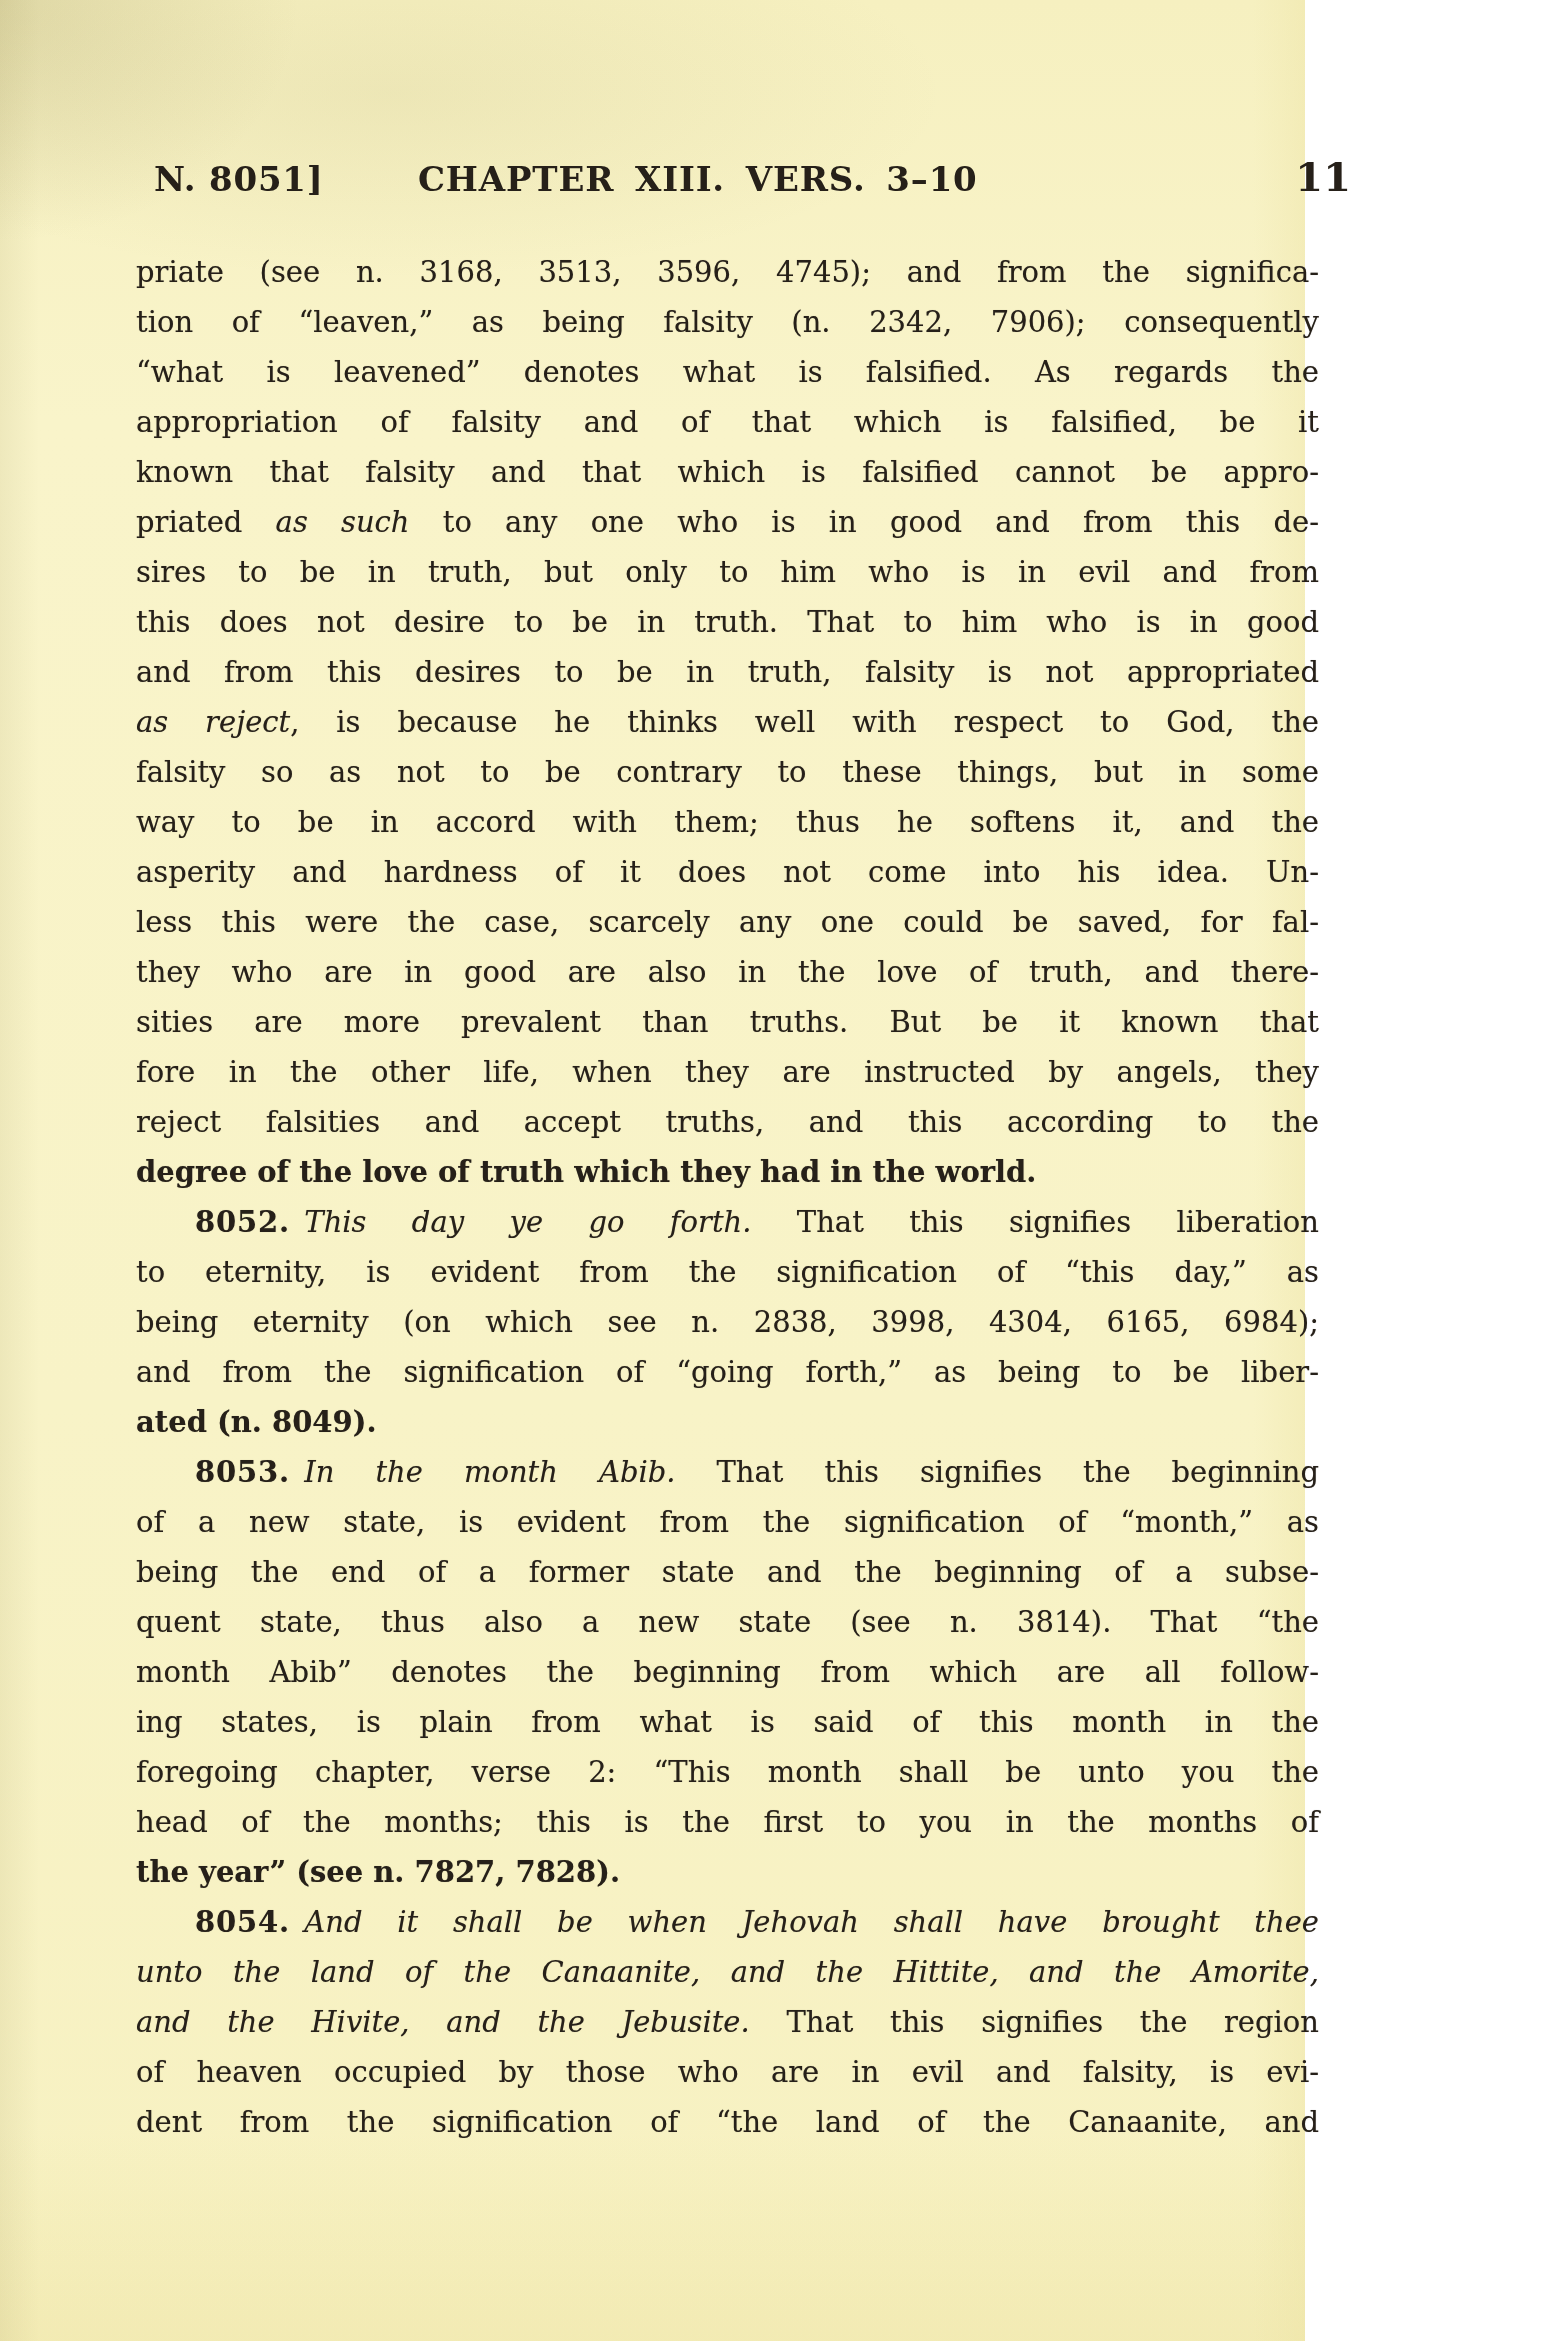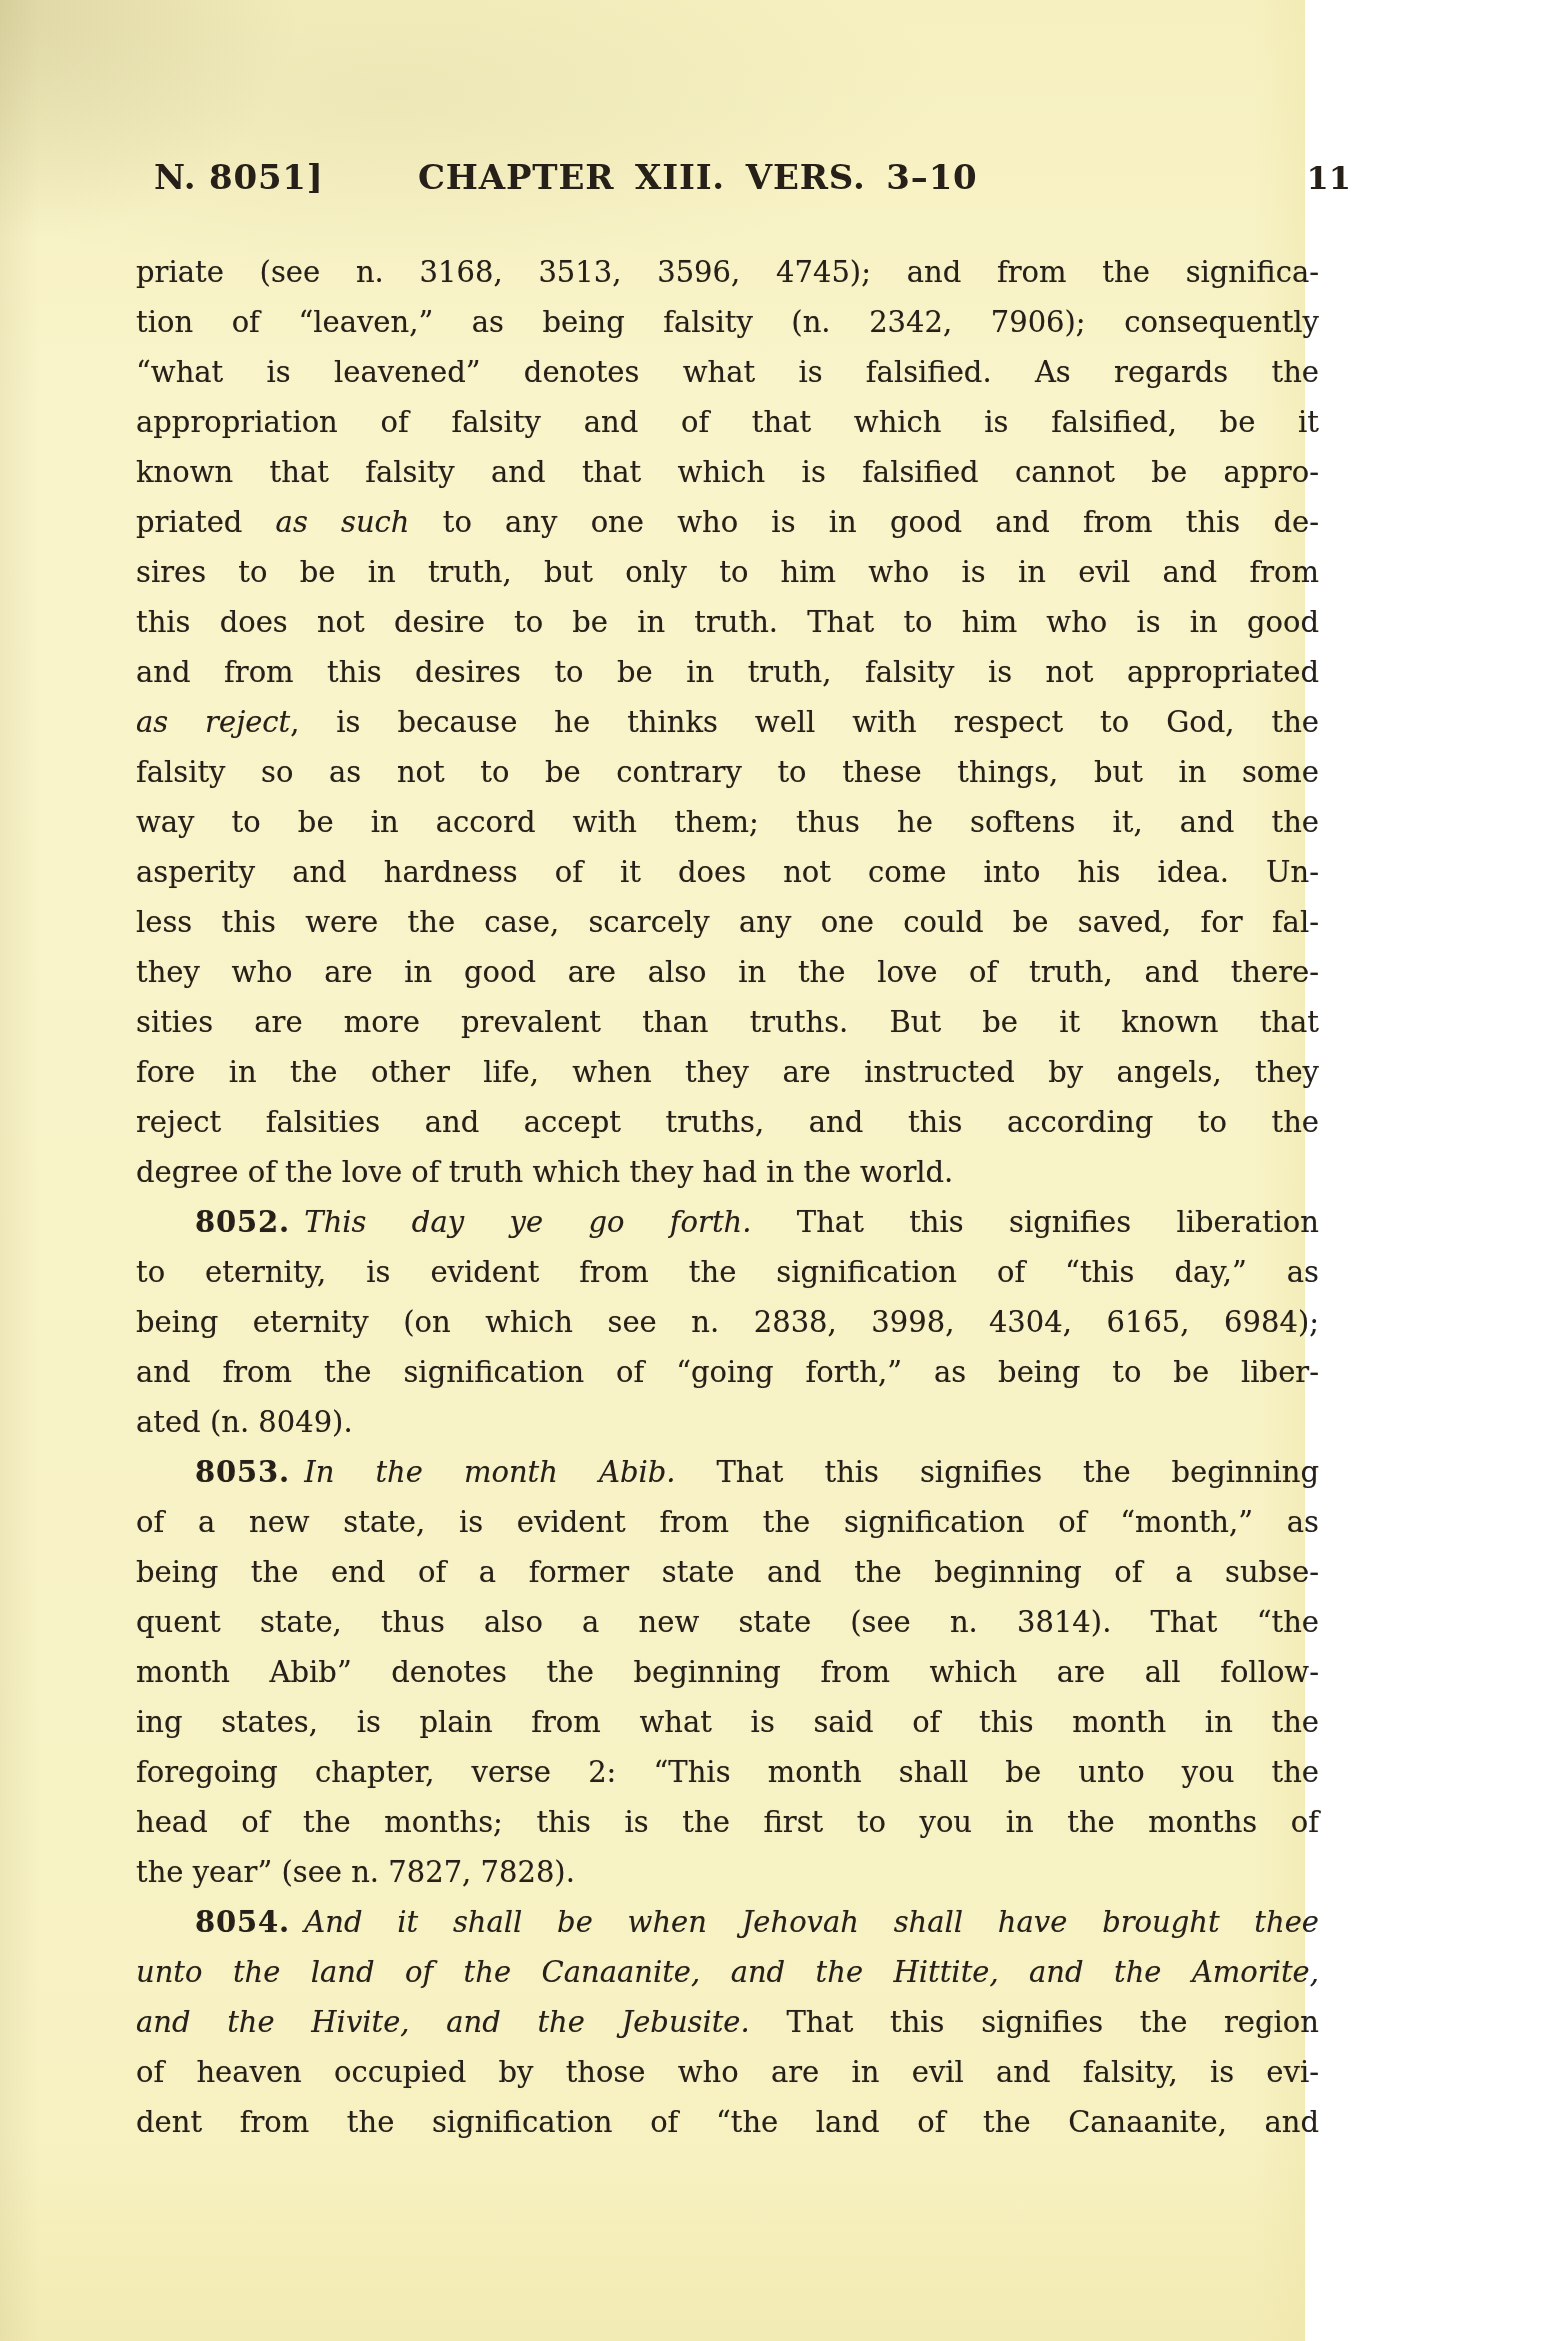--- a/index.html
+++ b/index.html
@@ -23,35 +23,35 @@
   .running-head {
     position: absolute;
     left: 136px; top: 158px; width: 1215px;
     display: flex; align-items: baseline;
     font-weight: bold;
     font-size: 34px;
     line-height: 38px;
   }
   .rh-left  { flex: 0 0 264px; padding-left: 18px; letter-spacing: 0.8px; }
   .rh-center{ flex: 1 1 auto; text-align: left; letter-spacing: 0.8px; word-spacing: 8.2px; }
-  .rh-right { flex: 0 0 165px; text-align: right; font-size: 32px; }
+  .rh-right { flex: 0 0 165px; text-align: right; font-size: 40px; }
   .body-text {
     position: absolute;
     left: 136px; top: 247px; width: 1183px;
   }
   .line {
     font-size: 29px;
     line-height: 50px;
     height: 50px;
     text-align: justify;
     text-align-last: justify;
     white-space: normal;
     text-shadow: 0 0 0.8px rgba(30,24,16,0.35);
   }
-  .line.last { text-align-last: left; }
+  .line.last { text-align-last: left; font-weight: bold; }
   .line.indent { text-indent: 59px; }
   .line span.i { font-style: italic; }
   .line span.b { font-weight: bold; letter-spacing: 0.8px; }
 </style>
 </head>
 <body>
 
 <div class="page">
   <div class="running-head">
     <span class="rh-left">N. 8051]</span>

